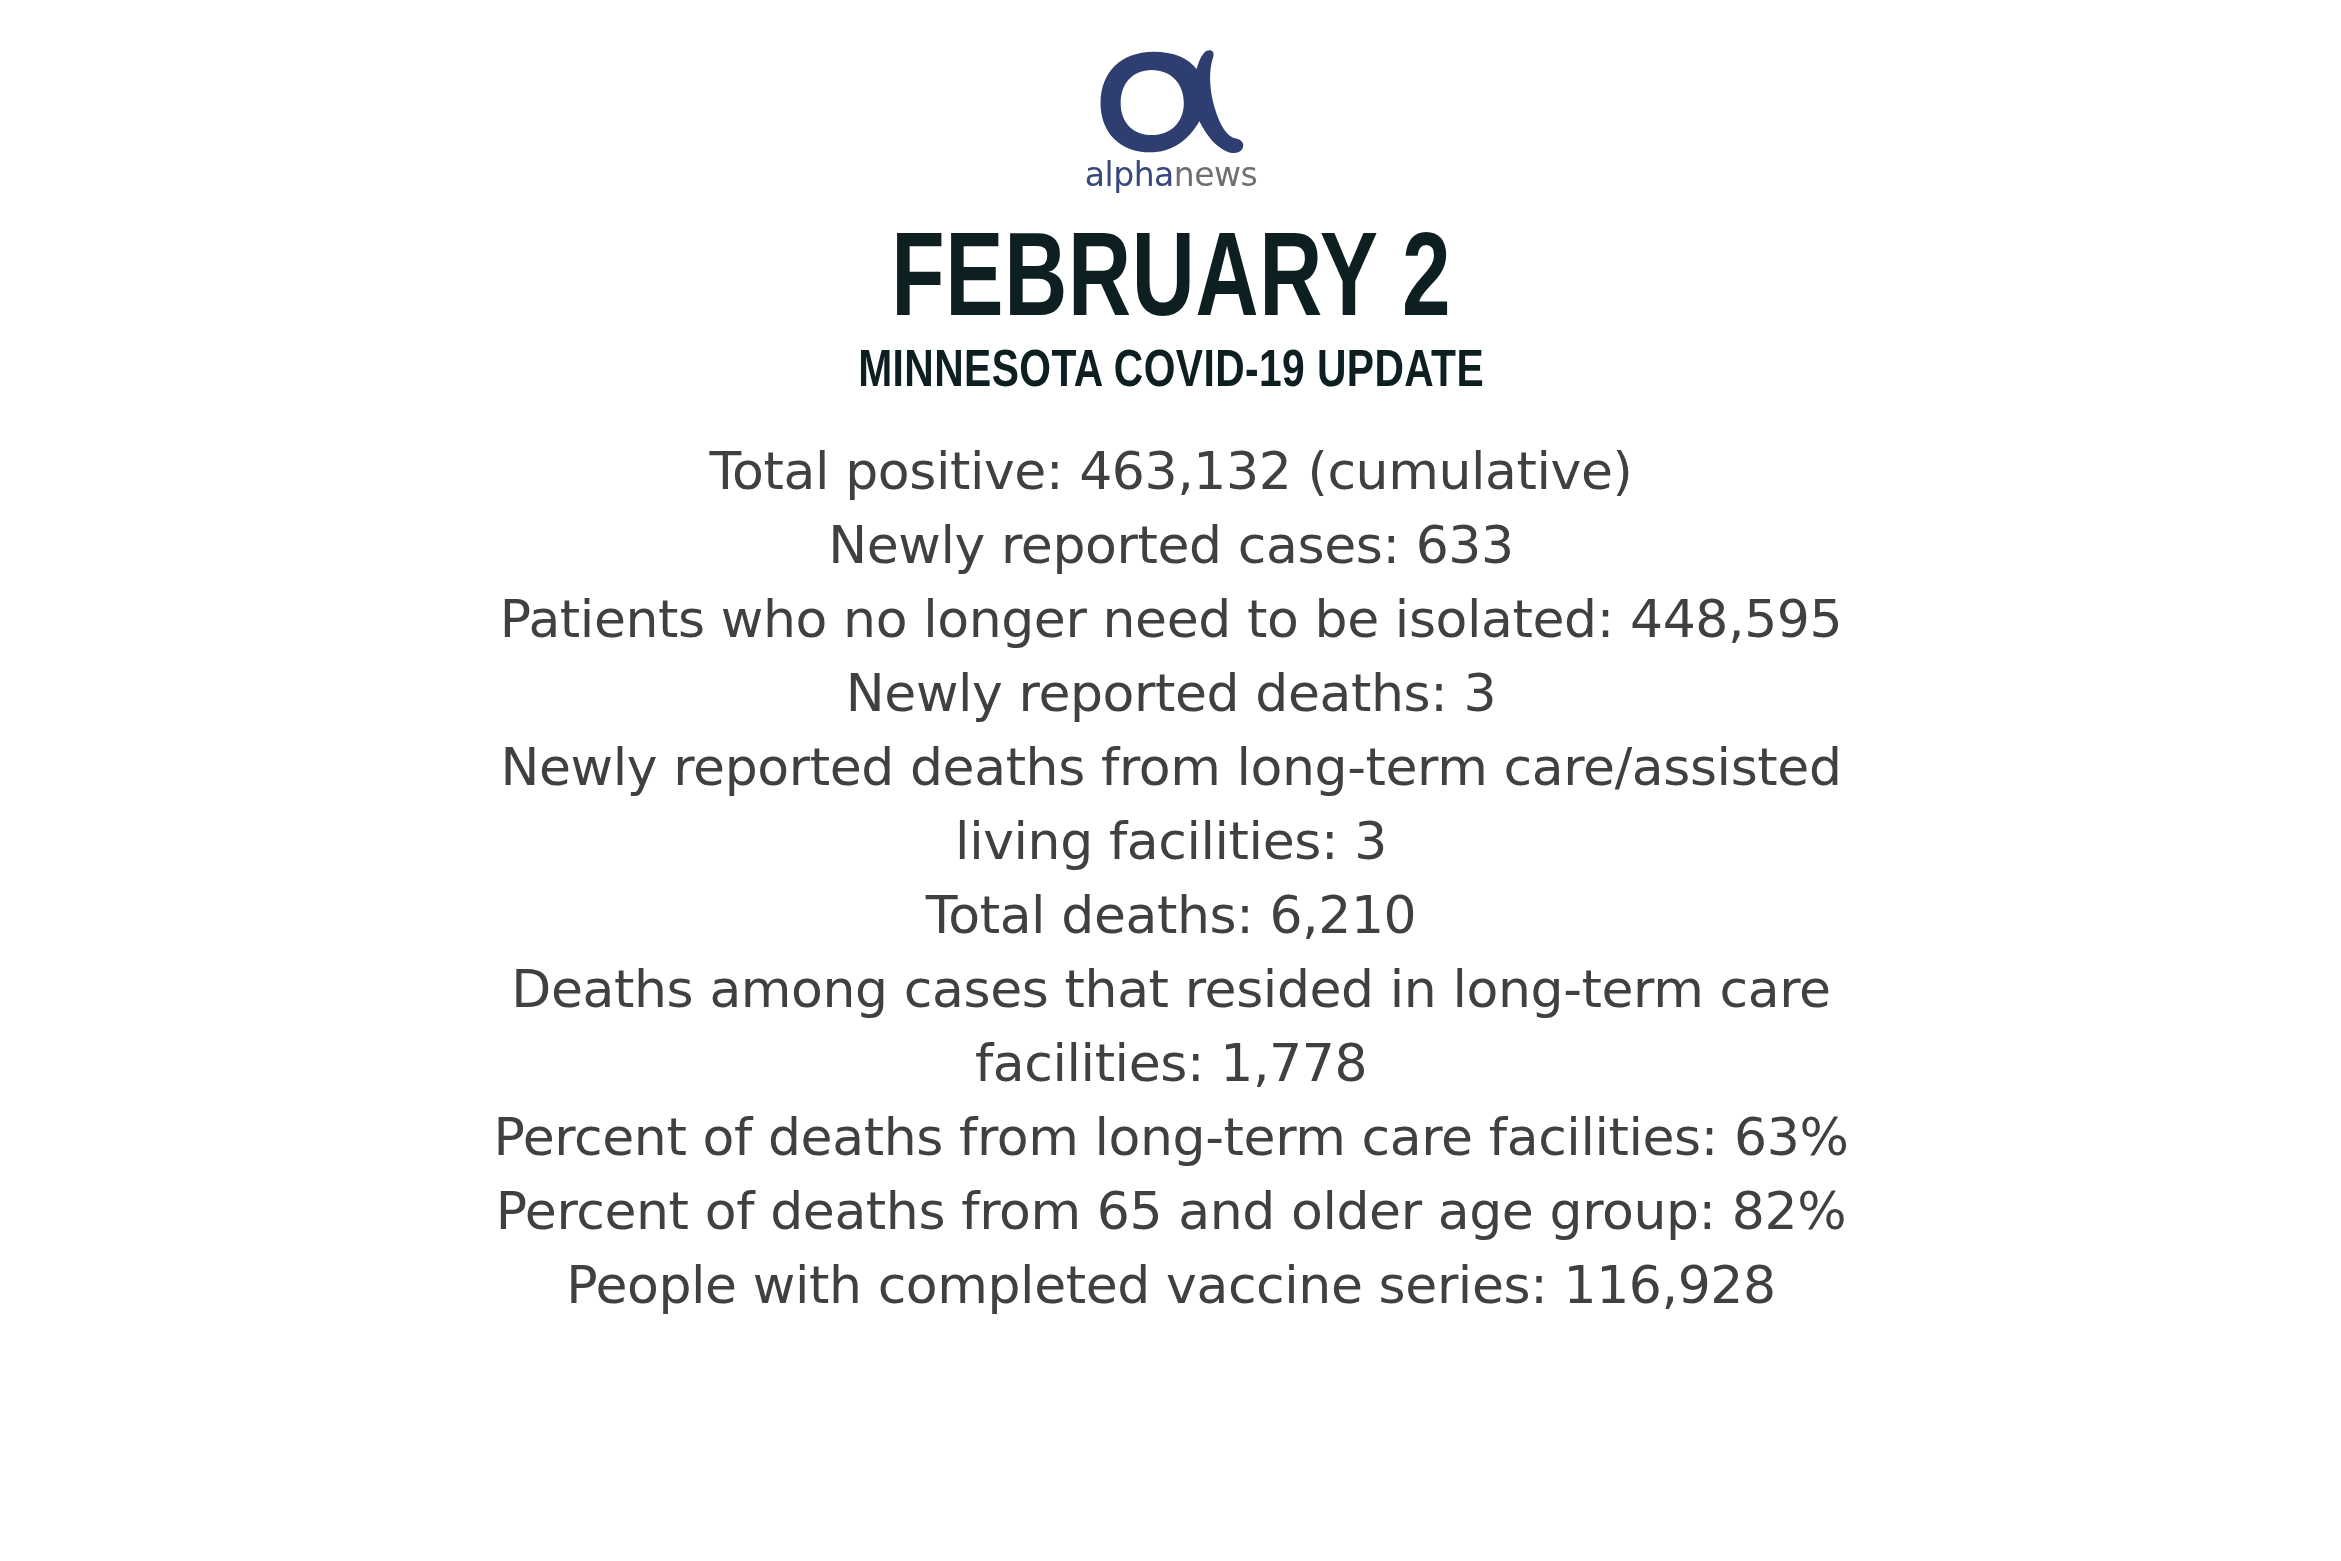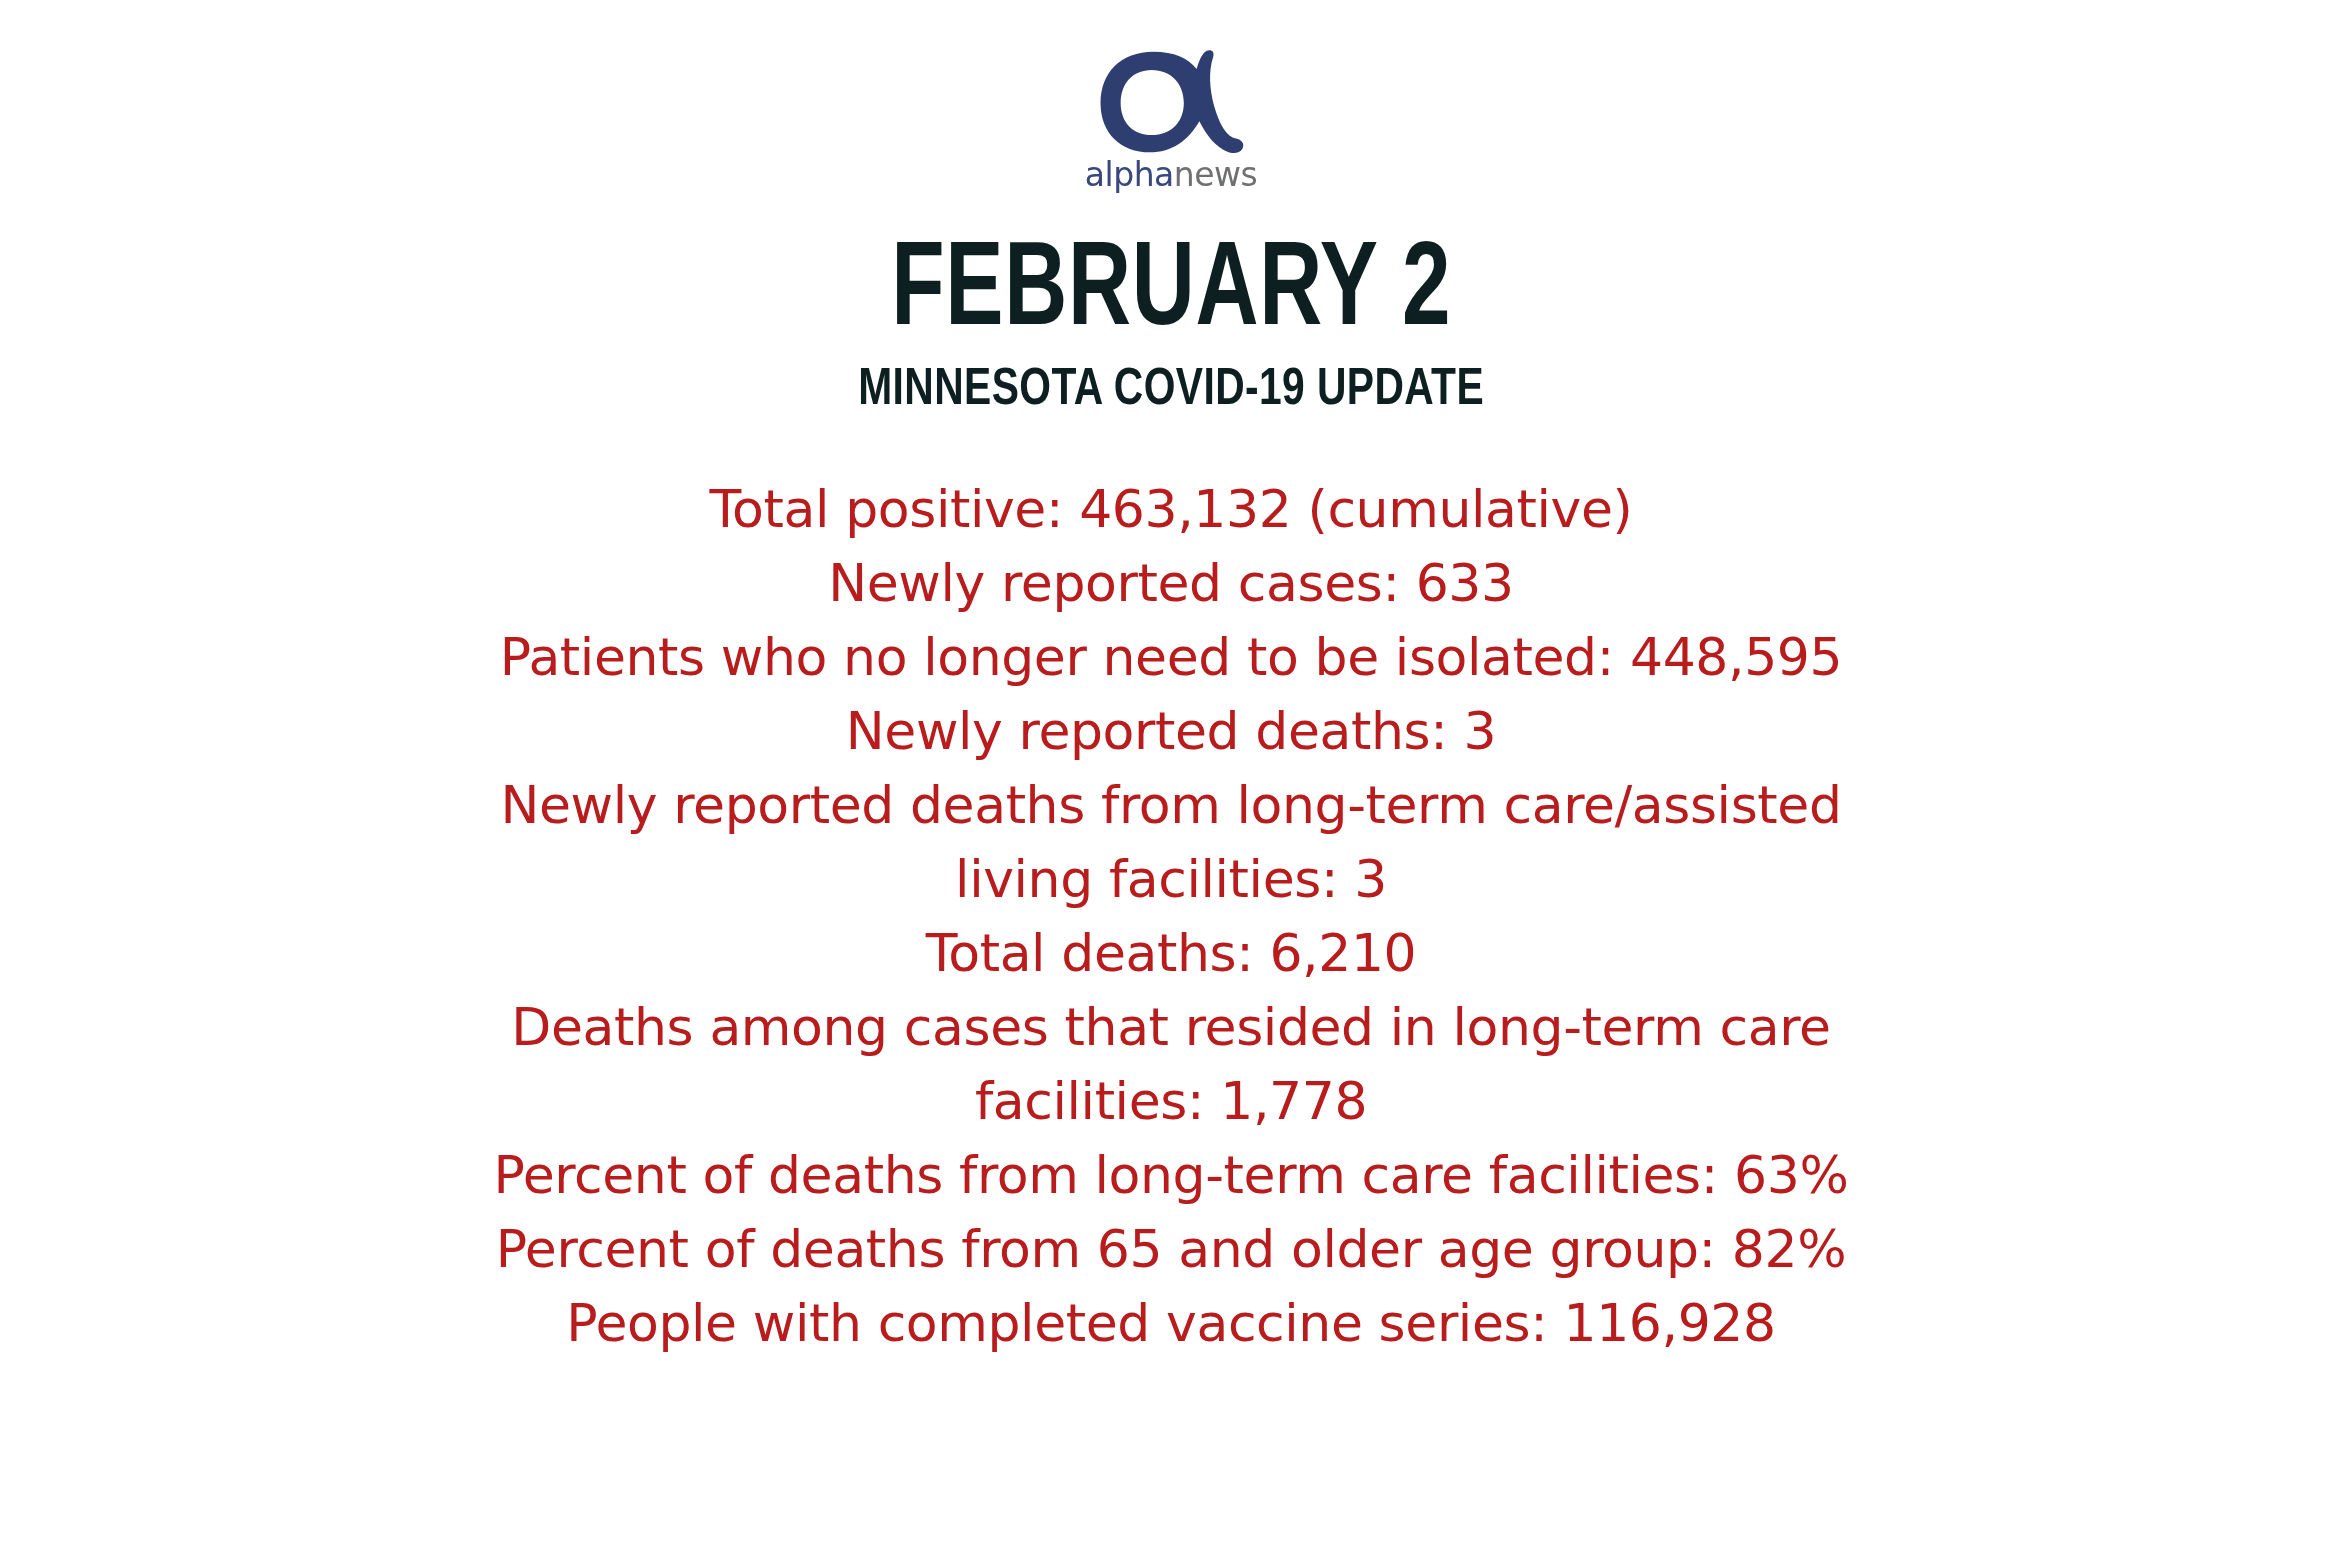--- a/index.html
+++ b/index.html
@@ -19,21 +19,20 @@
 
   .card {
     position: relative;
     width: 2342px;
     height: 1427px;
     background: #ffffff;
     box-sizing: border-box;
     display: flex;
     flex-direction: column;
     align-items: center;
-    gap: 9px;
   }
 
   
   .logo-block {
     margin-top: 48px;
     width: 239px;
     display: flex;
     flex-direction: column;
     align-items: center;
     user-select: none;
@@ -82,24 +81,24 @@
     line-height: 1;
     letter-spacing: 0.5px;
     text-transform: uppercase;
     transform: scaleX(0.80);
     transform-origin: center top;
     white-space: nowrap;
   }
 
   
   .stats-block {
-    margin-top: 51px;
+    margin-top: 40px;
     width: 1433px;
     text-align: center;
-    color: #b91c1c;
+    color: #404040;
     font-family: "DejaVu Sans", sans-serif;
     font-size: 52px;
     font-weight: 400;
     line-height: 74px;
     letter-spacing: -0.4px;
   }
 
   .stat-line {
     display: block;
     text-align: center;

